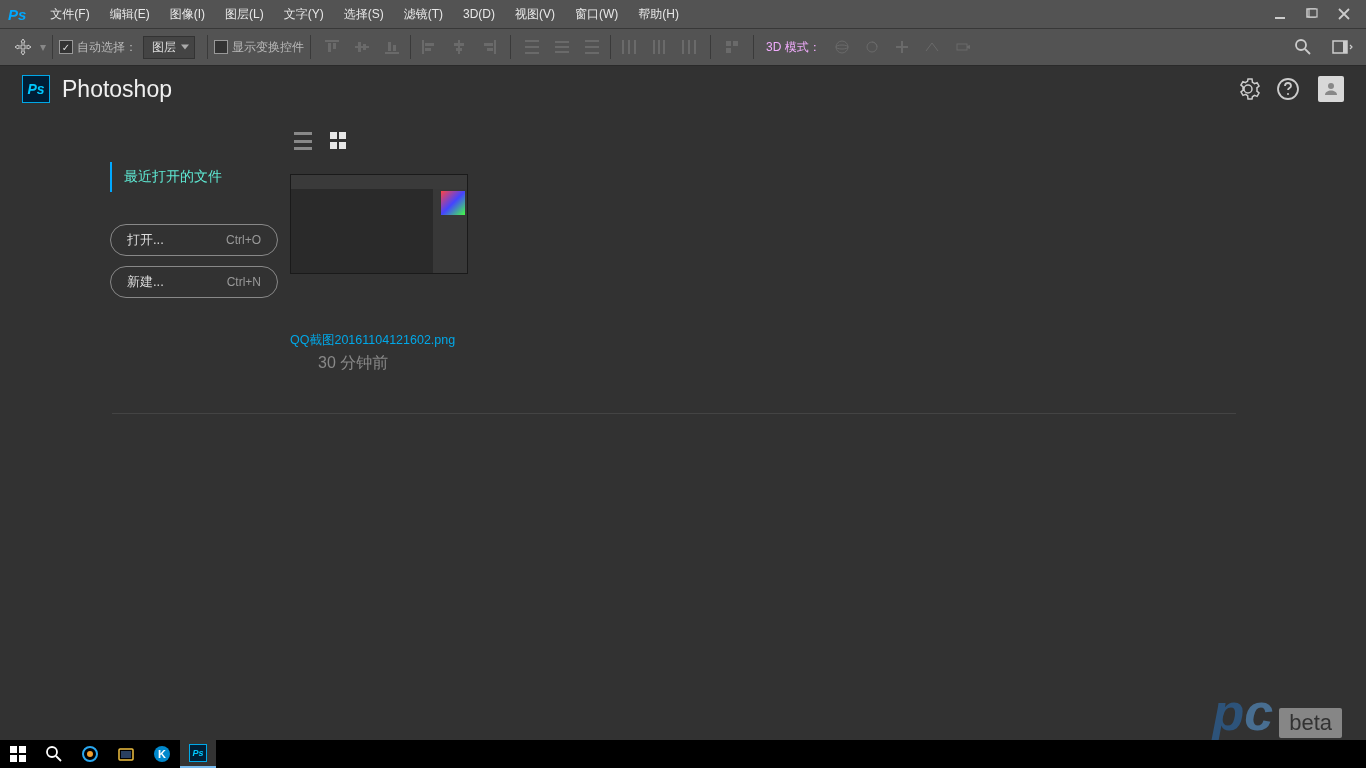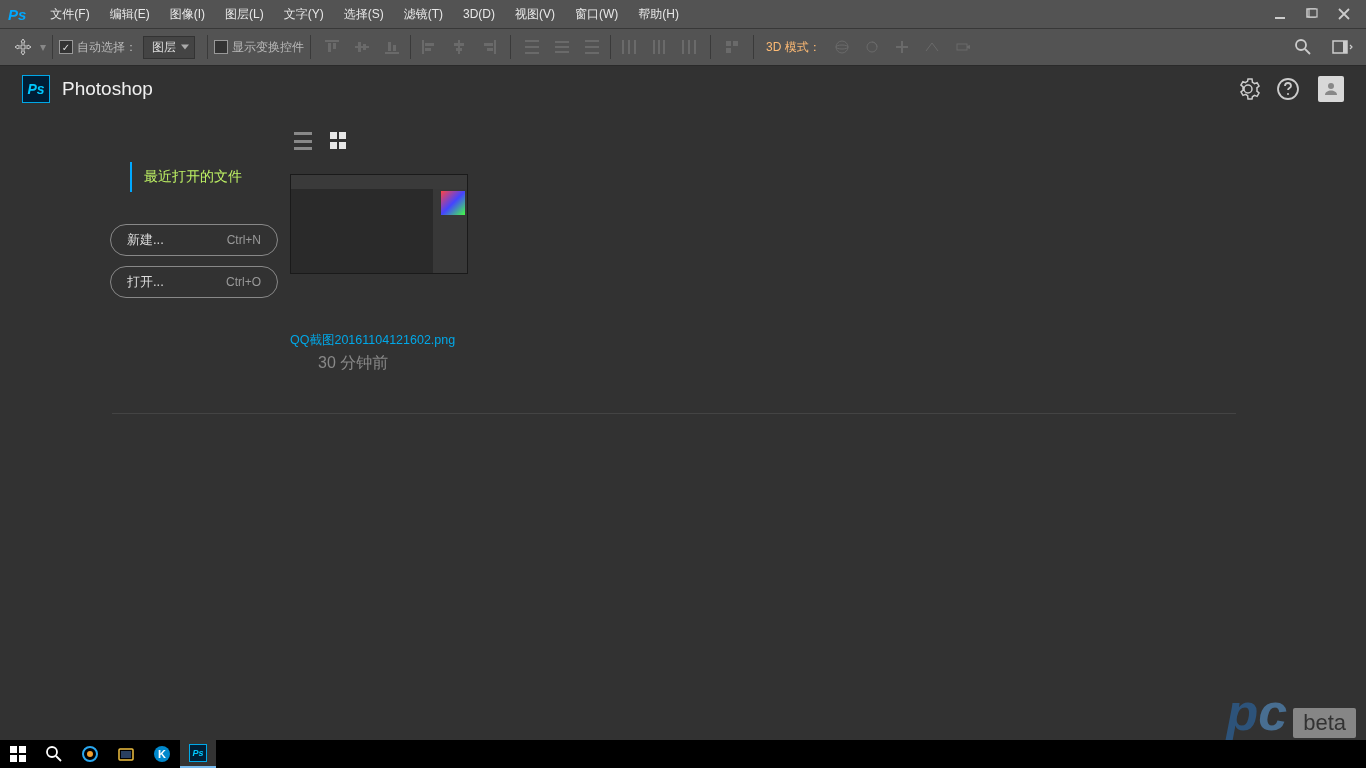--- a/index.html
+++ b/index.html
@@ -20,31 +20,31 @@
 .optionsbar .sep { width: 1px; height: 24px; background: #3a3a3a; margin: 0 6px; }
 .optionsbar .chk { width: 14px; height: 14px; border: 1px solid #999; background: #333; margin-right: 4px; display: inline-flex; align-items: center; justify-content: center; }
 .optionsbar .chk.checked::after { content: "✓"; color: #ddd; font-size: 10px; }
 .optionsbar .select { background: #444; border: 1px solid #333; padding: 2px 18px 2px 8px; color: #ddd; position: relative; margin: 0 6px; cursor: default; }
 .optionsbar .select::after { content: ""; position: absolute; right: 5px; top: 50%; width: 0; height: 0; border-left: 4px solid transparent; border-right: 4px solid transparent; border-top: 5px solid #aaa; transform: translateY(-50%); }
 .optionsbar .right { margin-left: auto; display: flex; align-items: center; gap: 10px; }
 
 
 .start-header { height: 46px; background: #323232; display: flex; align-items: center; padding: 0 22px; }
 .start-header .ps-icon { width: 28px; height: 28px; background: #001e36; border: 1px solid #00a8e8; display: flex; align-items: center; justify-content: center; color: #00c8ff; font-weight: bold; font-style: italic; font-size: 14px; margin-right: 12px; }
-.start-header .title { font-size: 19px; color: #f0f0f0; }
+.start-header .title { font-size: 23px; color: #f0f0f0; }
 .start-header .spacer { flex: 1; }
 .start-header .hdr-icon { width: 24px; height: 24px; color: #ccc; margin-left: 16px; cursor: default; }
 .start-header .avatar { width: 26px; height: 26px; background: #d8d8d8; margin-left: 18px; border-radius: 2px; display: flex; align-items: center; justify-content: center; }
 .start-header .avatar svg { width: 18px; height: 18px; color: #888; }
 
 
 .start-content { display: flex; padding: 10px 22px 0 110px; height: calc(100% - 28px - 38px - 46px - 28px); }
 .start-sidebar { width: 180px; padding-top: 40px; }
 .sb-item { font-size: 14px; color: #888; padding: 6px 12px; margin-bottom: 4px; cursor: default; border-left: 2px solid transparent; }
-.sb-item.active { color: #bef264; border-left-color: #00a8ff; margin-left: 20px; }
+.sb-item.active { color: #5eead4; border-left-color: #00a8ff; }
 .sb-actions { margin-top: 32px; }
 .pill-btn { width: 168px; height: 32px; border: 1px solid #888; border-radius: 16px; display: flex; align-items: center; padding: 0 16px; color: #ddd; font-size: 13px; margin-bottom: 10px; cursor: default; }
 .pill-btn .kbd { margin-left: auto; color: #999; font-size: 12px; }
 
 .start-main { flex: 1; }
 .view-toggle { display: flex; gap: 18px; padding: 10px 0 24px 4px; }
 .view-btn { width: 18px; height: 18px; display: flex; flex-wrap: wrap; cursor: default; }
 .view-btn.list { flex-direction: column; justify-content: space-between; }
 .view-btn.list span { height: 3px; width: 100%; background: #888; }
 .view-btn.grid { gap: 2px; }
@@ -61,21 +61,21 @@
 
 .divider { position: absolute; left: 112px; right: 130px; top: 413px; height: 1px; background: #444; }
 
 
 .taskbar { position: absolute; left: 0; right: 0; bottom: 0; height: 28px; background: #000; display: flex; align-items: center; }
 .taskbar .tb-btn { width: 36px; height: 28px; display: flex; align-items: center; justify-content: center; color: #fff; cursor: default; }
 .taskbar .tb-btn.active { background: #333; border-bottom: 2px solid #76b9ed; }
 .taskbar .tb-icon { width: 18px; height: 18px; }
 
 
-.watermark { position: absolute; right: 10px; bottom: 26px; display: flex; align-items: baseline; opacity: 0.55; pointer-events: none; }
+.watermark { position: absolute; right: 24px; bottom: 26px; display: flex; align-items: baseline; opacity: 0.55; pointer-events: none; }
 .watermark .pc { font-size: 52px; font-weight: bold; font-style: italic; }
 .watermark .pc .p { color: #2a6fb5; }
 .watermark .pc .c { color: #5aa0e0; }
 .watermark .beta { background: #ccc; color: #333; font-size: 22px; padding: 2px 10px; margin-left: 6px; border-radius: 2px; }
 
 svg { display: block; }
 </style>
 </head>
 <body>
 
@@ -215,21 +215,21 @@
     </span>
   <span class="sep"></span>
   <span class="opt-btn dis">
       <svg width="16" height="16" viewBox="0 0 16 16">
         <rect x="2" y="2" width="5" height="5" fill="currentColor"></rect>
         <rect x="9" y="2" width="5" height="5" fill="currentColor"></rect>
         <rect x="2" y="9" width="5" height="5" fill="currentColor"></rect>
       </svg>
     </span>
   <span class="sep"></span>
-  <span style="color:#fdba74;font-size:12px;margin:0 6px">3D 模式：</span>
+  <span style="color:#f0abfc;font-size:12px;margin:0 6px">3D 模式：</span>
   <span class="opt-btn dis">
       <svg width="16" height="16" viewBox="0 0 16 16">
         <circle cx="8" cy="8" r="6" fill="none" stroke="currentColor"></circle>
         <ellipse cx="8" cy="8" rx="6" ry="2" fill="none" stroke="currentColor"></ellipse>
       </svg>
     </span>
   <span class="opt-btn dis">
       <svg width="16" height="16" viewBox="0 0 16 16">
         <circle cx="8" cy="8" r="5" fill="none" stroke="currentColor"></circle>
         <path d="M8 3 A5 5 0 0 1 13 8" fill="none" stroke="currentColor"></path>
@@ -291,26 +291,26 @@
         <path d="M4 20c0-4 4-6 8-6s8 2 8 6" fill="currentColor"></path>
       </svg>
     </span>
 </div>
 
 <div class="start-content">
   <div class="start-sidebar">
     <div class="sb-item active">最近打开的文件</div>
     <div class="sb-actions">
       <div class="pill-btn">
+        <span>打开...</span>
+        <span class="kbd">Ctrl+O</span>
+      </div>
+      <div class="pill-btn">
         <span>新建...</span>
         <span class="kbd">Ctrl+N</span>
-      </div>
-      <div class="pill-btn">
-        <span>打开...</span>
-        <span class="kbd">Ctrl+O</span>
       </div>
     </div>
   </div>
 
   <div class="start-main">
     <div class="view-toggle">
       <div class="view-btn list">
           <span></span>
           <span></span>
           <span></span>

